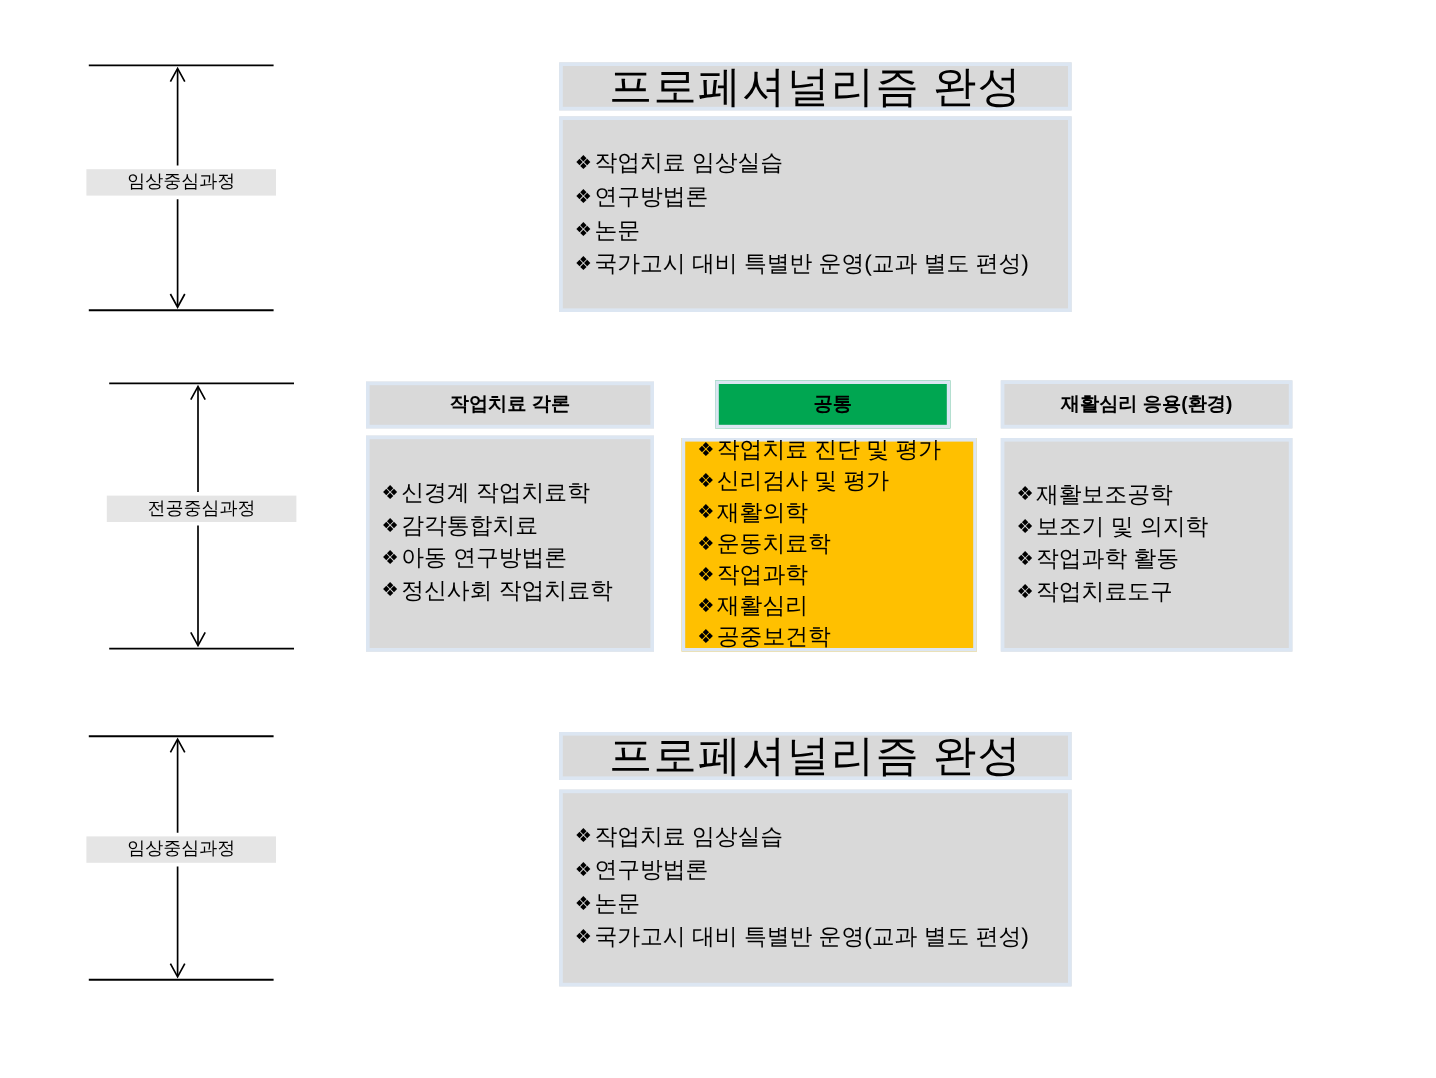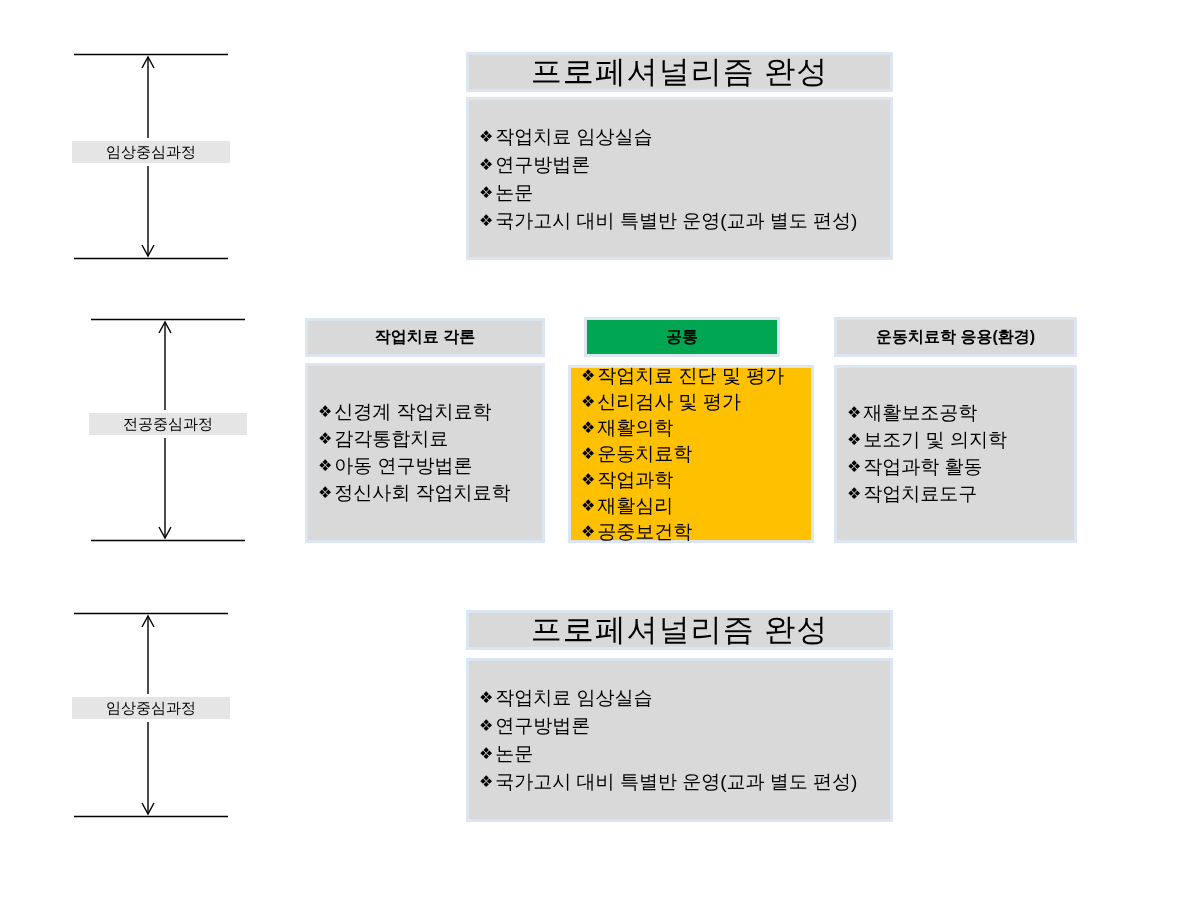--- a/index.html
+++ b/index.html
@@ -6,21 +6,21 @@
   .canvas{
     position:relative;width:1197px;height:898px;background:#fff;overflow:hidden;
     font-family:"Liberation Sans","DejaVu Sans",sans-serif;color:#000;
   }
   .box{
     position:absolute;box-sizing:border-box;
     background:var(--gray);border:3px solid var(--border);
   }
   .titlebar{
     display:flex;align-items:center;justify-content:center;
-    font-size:31px;font-weight:400;letter-spacing:1px;white-space:nowrap;
+    font-size:36px;font-weight:400;letter-spacing:1px;white-space:nowrap;
   }
   .colheader{
     display:flex;align-items:center;justify-content:center;
     font-size:16px;font-weight:700;white-space:nowrap;
   }
   .colheader.green{background:var(--green);}
   .body-list{
     display:flex;flex-direction:column;justify-content:center;
     padding-left:10px;font-size:19px;
   }
@@ -110,21 +110,21 @@
       <div class="li">
         <span class="bullet">❖</span>
         <span>아동 연구방법론</span>
       </div>
       <div class="li">
         <span class="bullet">❖</span>
         <span>정신사회 작업치료학</span>
       </div>
     </div>
 
-  <div class="box colheader green" style="left:584px;top:317px;width:196px;height:40px;">공통</div>
+  <div class="box colheader green" style="left:596px;top:317px;width:196px;height:40px;">공통</div>
   <div class="box body-list orange tight" style="left:568px;top:365px;width:246px;height:178px;">
       <div class="li">
         <span class="bullet">❖</span>
         <span>작업치료 진단 및 평가</span>
       </div>
       <div class="li">
         <span class="bullet">❖</span>
         <span>신리검사 및 평가</span>
       </div>
       <div class="li">
@@ -142,21 +142,21 @@
       <div class="li">
         <span class="bullet">❖</span>
         <span>재활심리</span>
       </div>
       <div class="li">
         <span class="bullet">❖</span>
         <span>공중보건학</span>
       </div>
     </div>
 
-  <div class="box colheader" style="left:834px;top:317px;width:243px;height:40px;">운동치료학 응용(환경)</div>
+  <div class="box colheader" style="left:834px;top:317px;width:243px;height:40px;">재활심리 응용(환경)</div>
   <div class="box body-list cols" style="left:834px;top:365px;width:243px;height:178px;">
       <div class="li">
         <span class="bullet">❖</span>
         <span>재활보조공학</span>
       </div>
       <div class="li">
         <span class="bullet">❖</span>
         <span>보조기 및 의지학</span>
       </div>
       <div class="li">

